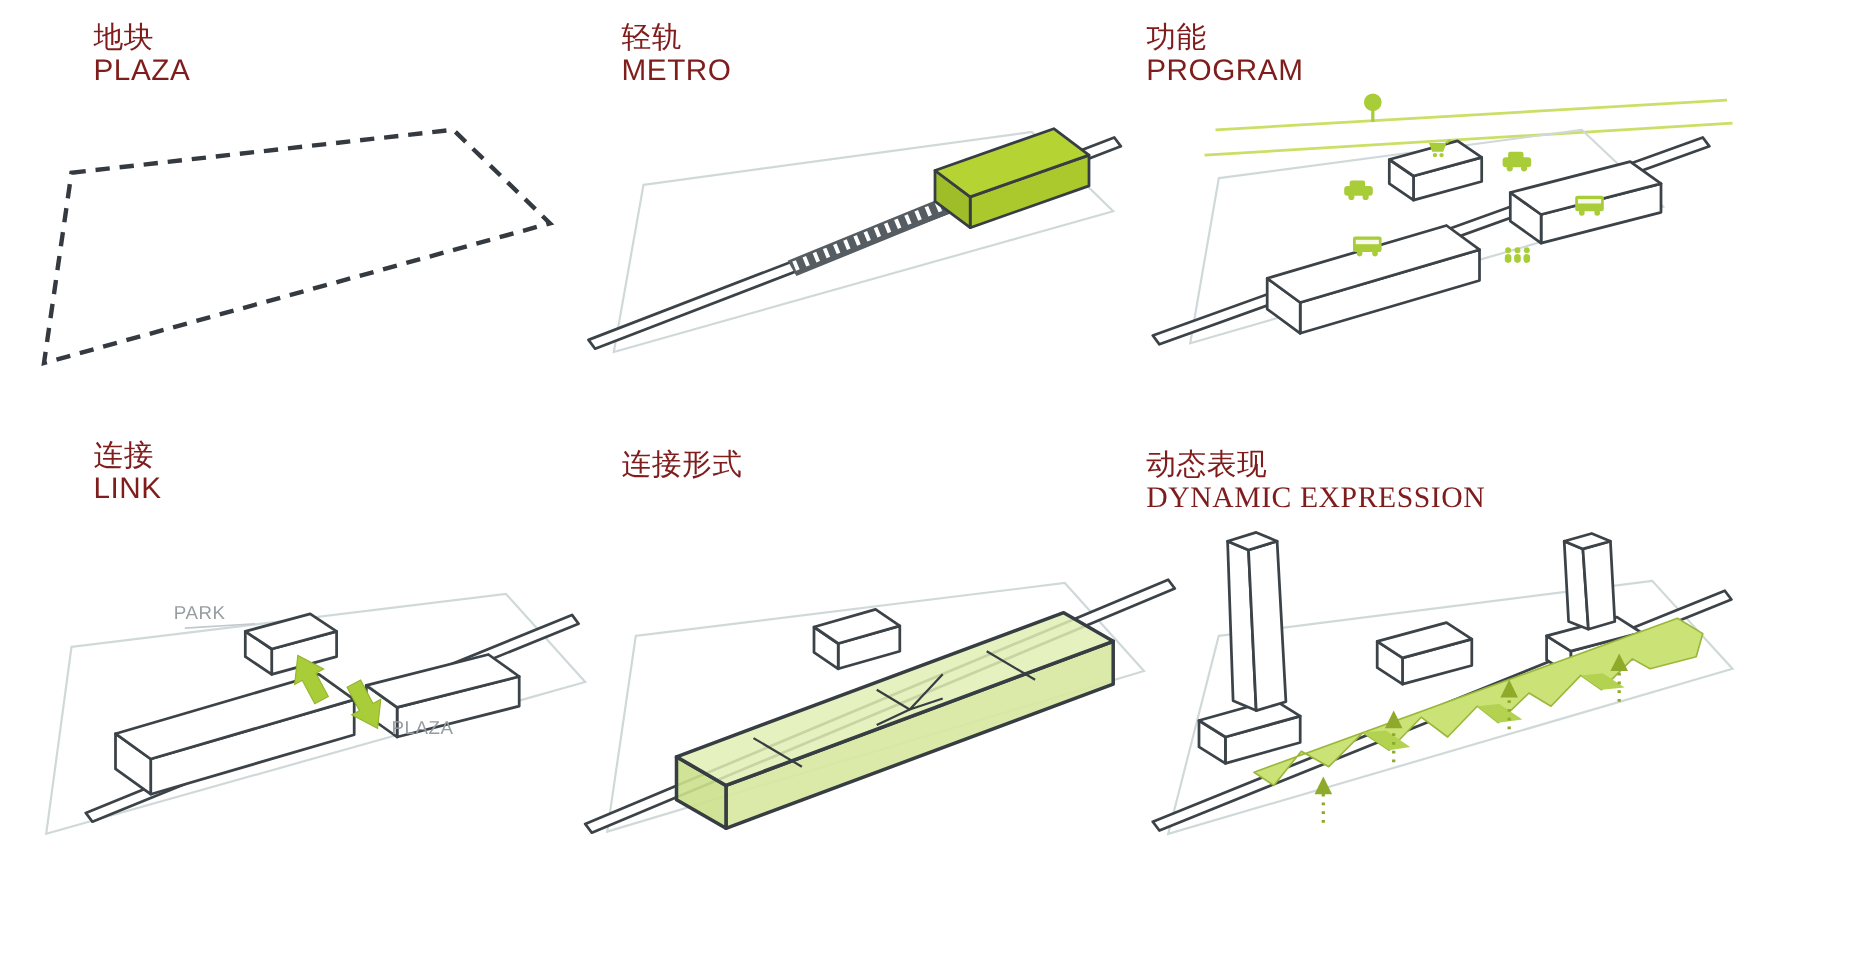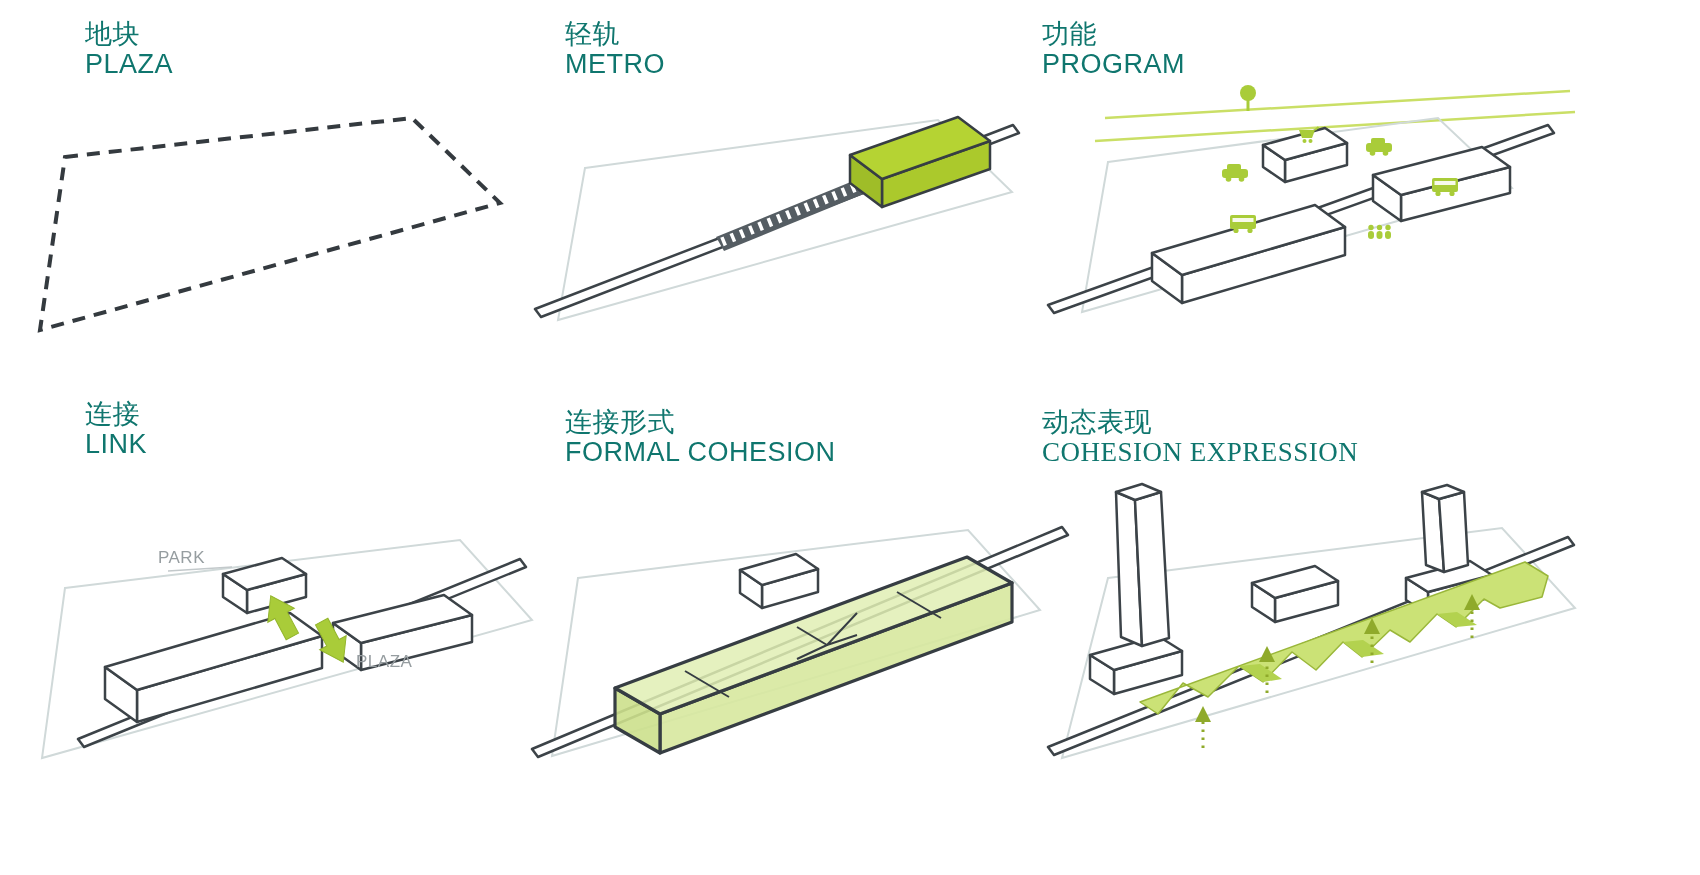--- a/index.html
+++ b/index.html
@@ -1,20 +1,20 @@
 <!DOCTYPE html>
 <html><head>
 <meta charset="utf-8">
 <style>
   html,body{margin:0;padding:0;background:#ffffff;}
   body{width:1700px;height:875px;position:relative;overflow:hidden;
        font-family:"Liberation Sans", sans-serif;color:#3a4146;}
   .panel{position:absolute;overflow:visible;}
   .title{position:absolute;}
-  .title-zh,.title-en{font-size:27px;line-height:1.1;letter-spacing:0.5px;color:#0f766e;}
+  .title-zh,.title-en{font-size:27px;line-height:1.1;letter-spacing:0.5px;color:#7f1d1d;}
   .fig{position:absolute;}
   svg text{font-family:"Liberation Sans", sans-serif;}
   .whitebox{fill:#ffffff;stroke:#3c4348;stroke-width:2.5;stroke-linejoin:round;}
 </style>
 </head>
 <body>
 
 <div class="panel" id="panel-plot" style="left:0;top:0;width:540px;height:400px;">
   <div class="title" style="left:85px;top:20px;">
     <div class="title-zh">地块</div>
@@ -138,21 +138,20 @@
     <text x="185" y="108" text-anchor="end" font-size="17" fill="#969da0" letter-spacing="0.5">PARK</text>
     <path d="M0,-24 L-15,-2 L-7,-2 L-7,22 L7,22 L7,-2 L15,-2 Z" transform="translate(262,162) rotate(-28)" fill="#a9cc39" stroke="#93b52c" stroke-width="1"></path>
     <path d="M0,-24 L-15,-2 L-7,-2 L-7,22 L7,22 L7,-2 L15,-2 Z" transform="translate(312,186) rotate(152)" fill="#a9cc39" stroke="#93b52c" stroke-width="1"></path>
     <text x="336" y="212" font-size="17" fill="#969da0" letter-spacing="0.5">PLAZA</text>
   </svg>
 </div>
 
 <div class="panel" id="panel-formal-cohesion" style="left:500px;top:400px;width:560px;height:475px;">
   <div class="title" style="left:65px;top:8px;">
     <div class="title-zh">连接形式</div>
-    <div class="title-en">FORMAL COHESION</div>
   </div>
   <svg class="fig" style="left:15px;top:55px;" width="580" height="350" viewBox="0 0 580 350">
     <polygon points="63,123 453,75 525,155 37,301" fill="none" stroke="#d0d9d9" stroke-width="2"></polygon>
     <polygon points="17,294 547,72 553,80 23,302" fill="#ffffff" stroke="#3c4348" stroke-width="2.5" stroke-linejoin="round"></polygon>
     <g>
       <polygon class="whitebox" points="247,130 303,114 303,137 247,153"></polygon>
       <polygon class="whitebox" points="225,115 247,130 247,153 225,138"></polygon>
       <polygon class="whitebox" points="225,115 281,99 303,114 247,130"></polygon>
     </g>
     <g stroke="#363d43" stroke-width="3.2" stroke-linejoin="round">
@@ -165,21 +164,21 @@
         <path d="M282,172 L312,190 L282,204"></path>
         <path d="M342,158 L312,190 L342,180"></path>
       </g>
     </g>
   </svg>
 </div>
 
 <div class="panel" id="panel-dynamic-expression" style="left:1020px;top:400px;width:680px;height:475px;font-family:Liberation Serif, serif;">
   <div class="title" style="left:22px;top:8px;">
     <div class="title-zh">动态表现</div>
-    <div class="title-en">COHESION EXPRESSION</div>
+    <div class="title-en">DYNAMIC EXPRESSION</div>
   </div>
   <svg class="fig" style="left:0px;top:50px;" width="640" height="370" viewBox="0 0 640 370">
     <polygon points="88,128 482,78 555,158 42,308" fill="none" stroke="#d0d9d9" stroke-width="2"></polygon>
     <polygon points="28,297 548,87 554,95 34,305" fill="#ffffff" stroke="#3c4348" stroke-width="2.5" stroke-linejoin="round"></polygon>
     <g>
       <polygon class="whitebox" points="94,220 162,201 162,225 94,244"></polygon>
       <polygon class="whitebox" points="70,205 94,220 94,244 70,229"></polygon>
       <polygon class="whitebox" points="70,205 138,186 162,201 94,220"></polygon>
     </g>
     <g>

